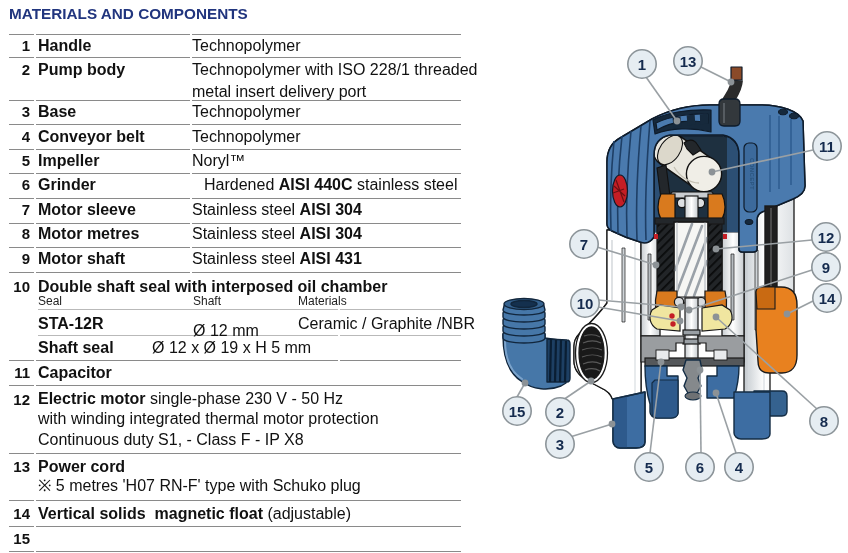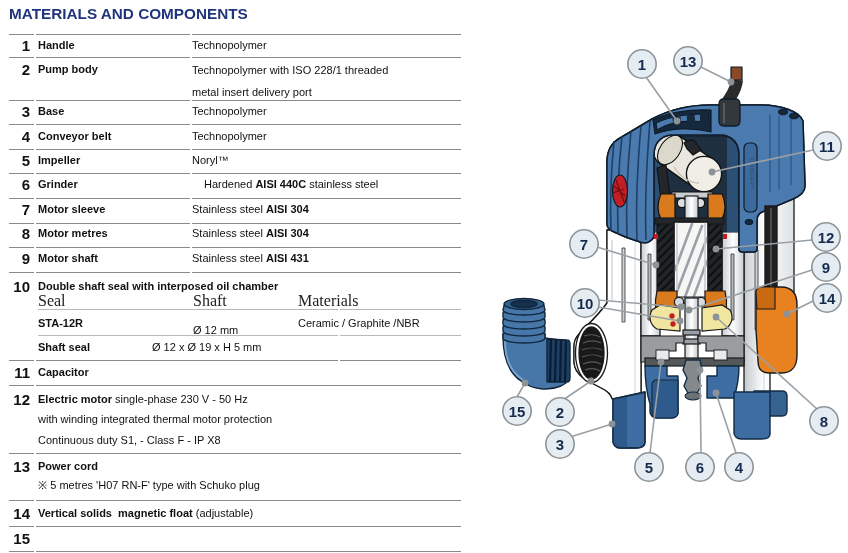--- a/index.html
+++ b/index.html
@@ -1,24 +1,24 @@
 <!DOCTYPE html>
 <html><head>
 <meta charset="utf-8">
 <style>
 * { margin:0; padding:0; box-sizing:border-box; }
 html,body { width:848px; height:553px; background:#fff; font-family:"Liberation Sans", sans-serif; }
 #page { position:relative; width:848px; height:553px; overflow:hidden; }
-.t { position:absolute; white-space:nowrap; font-size:11px; color:#111; line-height:21px; }
+.t { position:absolute; white-space:nowrap; font-size:16px; color:#111; line-height:21px; }
 .b { font-weight:bold; }
 .ln { position:absolute; height:1px; background:#8a8a8a; }
 .lnl { position:absolute; height:1px; background:#b9b9b9; }
 .num { position:absolute; width:22px; text-align:right; font-weight:bold; font-size:15px; color:#111; line-height:21px; }
 #title { position:absolute; left:9px; top:5px; font-size:15.3px; font-weight:bold; color:#21357e; letter-spacing:0px; }
-.small { font-size:16px; color:#222; line-height:14px;font-family:Liberation Serif, serif; }
+.small { font-size:12px; color:#222; line-height:14px; }
 </style>
 </head>
 <body>
 <div id="page">
 <div id="title">MATERIALS AND COMPONENTS</div>
 
 <div id="tbl">
 
 <div class="ln" style="left:9px;top:34px;width:25px"></div>
       <div class="ln" style="left:36px;top:34px;width:154px"></div>

